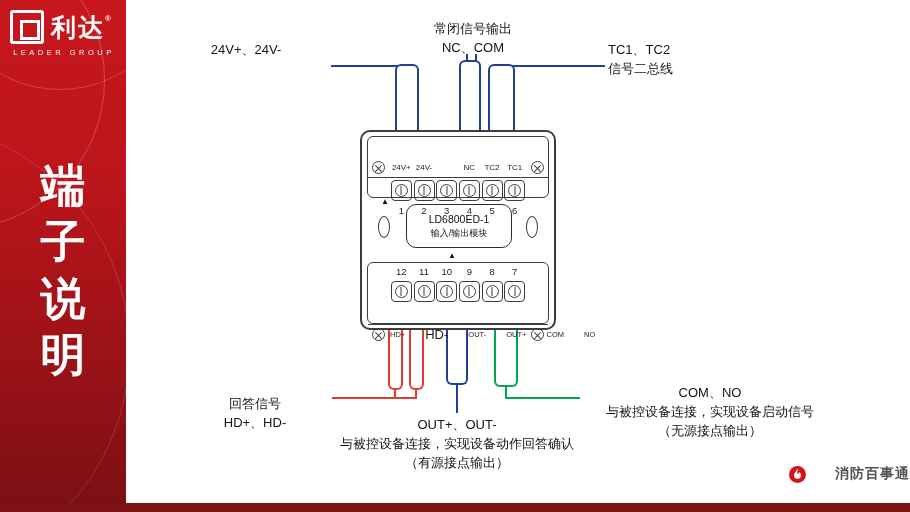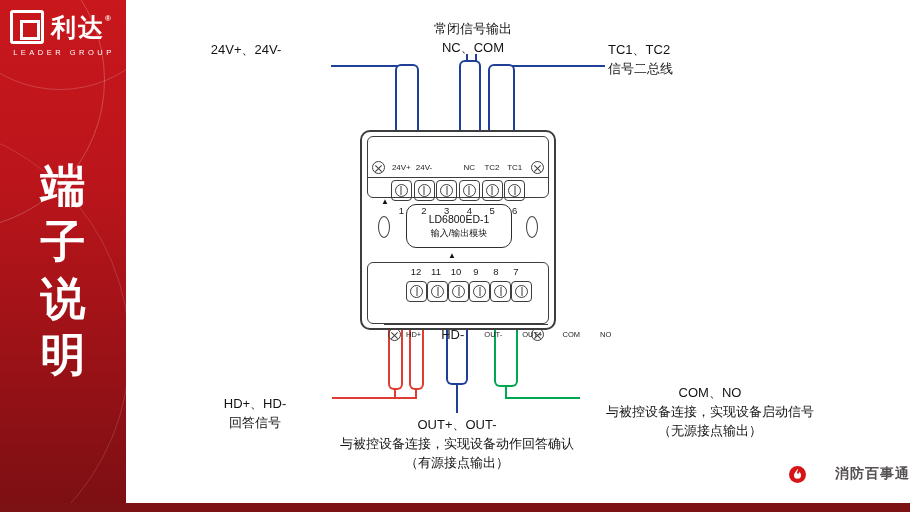--- a/index.html
+++ b/index.html
@@ -37,21 +37,21 @@
   .tube.down { border:2.5px solid; border-bottom:none; border-radius:6px 6px 0 0; }
   .tube.up { border:2.5px solid; border-top:none; border-radius:0 0 6px 6px; }
 
   
   .module {
     position:absolute; left:360px; top:130px; width:196px; height:200px;
     background:#fff; border:2px solid #3d3d3d; border-radius:10px; z-index:2;
   }
   .strip { position:absolute; left:5px; right:5px; height:62px; border:1px solid #3d3d3d; border-radius:6px; background:#fff; }
   .strip.top { top:4px; }
-  .strip.bottom { bottom:4px;padding-left:16px; }
+  .strip.bottom { bottom:4px; }
   .lrow { position:relative; height:20px; display:flex; align-items:center; padding:0 22px;margin-top:21px; }
   .lrow.divb { border-bottom:1px solid #3d3d3d; }
   .lrow.divt { border-top:1px solid #3d3d3d;gap:20px; }
   .trow { height:25px; display:flex; align-items:center; padding:0 22px; }
   .nrow { height:15px; display:flex; align-items:center; padding:0 22px; }
   .cell { flex:1; display:flex; justify-content:center; align-items:center; text-align:center; }
   .tlabel { font-size:8px; color:#1c1c1c; white-space:nowrap; }
   .tnum { font-size:9.5px; color:#1c1c1c; }
   .tblock { width:21px; height:21px; border:1px solid #3d3d3d; border-radius:4px; display:flex; align-items:center; justify-content:center; }
   .screwhead { width:13px; height:13px; border:1px solid #3d3d3d; border-radius:50%; position:relative; }
@@ -247,22 +247,22 @@
   </div>
   <div class="ann c" style="left:403px; top:20px; width:140px;">
     <div>常闭信号输出</div>
     <div>NC、COM</div>
   </div>
   <div class="ann" style="left:608px; top:41px; width:150px;">
     <div>TC1、TC2</div>
     <div>信号二总线</div>
   </div>
   <div class="ann r" style="left:185px; top:395px; width:140px;">
+    <div>回答信号</div>
     <div>HD+、HD-</div>
-    <div>回答信号</div>
   </div>
   <div class="ann c" style="left:316px; top:416px; width:282px;">
     <div>OUT+、OUT-</div>
     <div>与被控设备连接，实现设备动作回答确认</div>
     <div>（有源接点输出）</div>
   </div>
   <div class="ann" style="left:585px; top:384px; width:250px;text-align:center;">
     <div>COM、NO</div>
     <div>与被控设备连接，实现设备启动信号</div>
     <div>（无源接点输出）</div>

